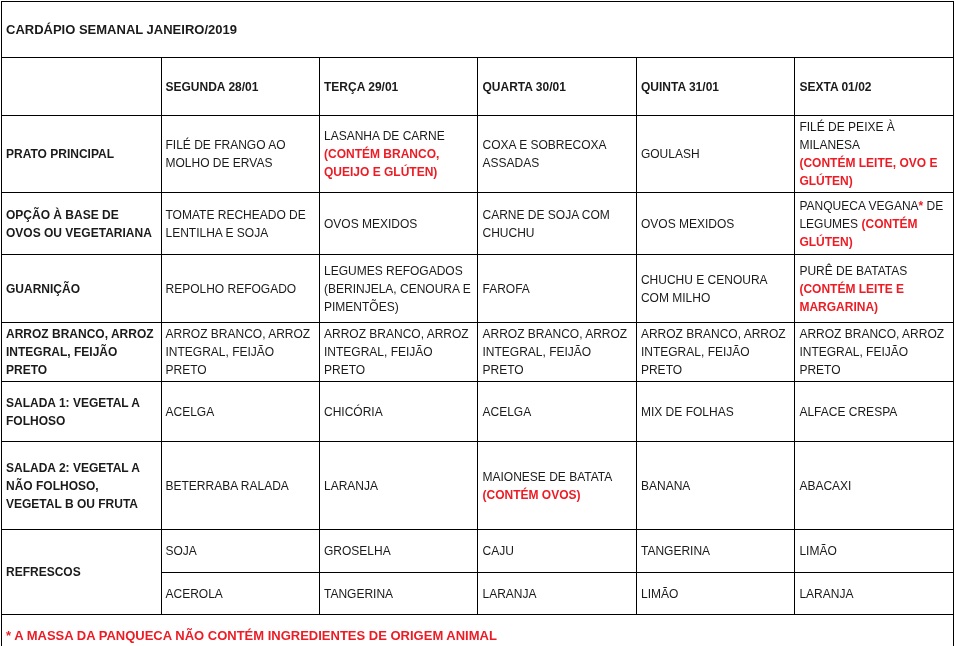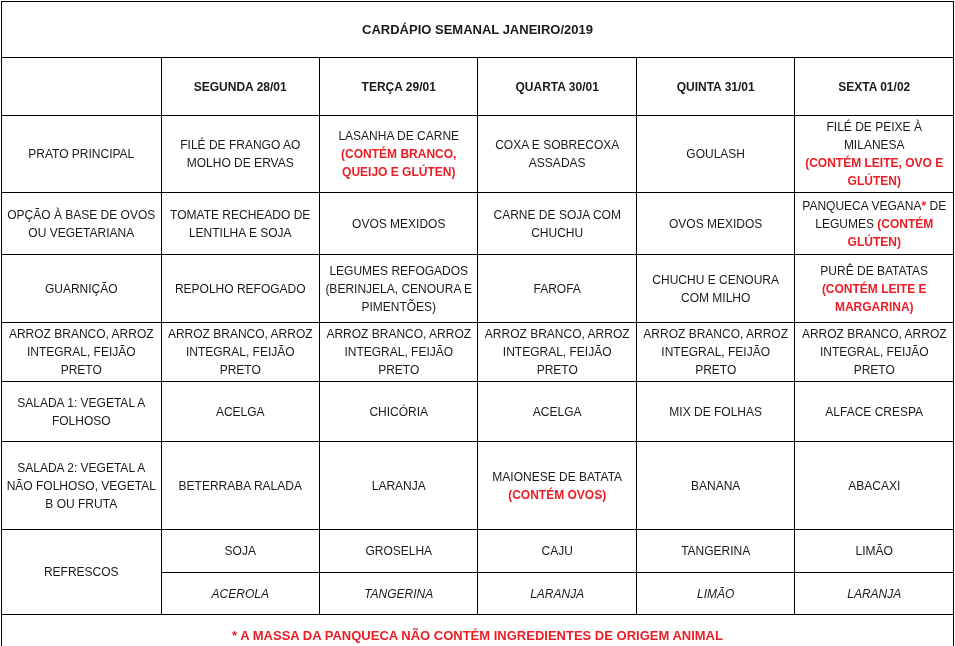--- a/index.html
+++ b/index.html
@@ -17,56 +17,56 @@
   table.menu{
     border-collapse:collapse;
     table-layout:fixed;
     width:953px;
     margin:1px;
   }
   col.rowhead{width:159px;}
   col.day{width:158px;}
   td{
     border:1px solid var(--border);
-    text-align:center;
+    text-align:left;
     vertical-align:middle;
     padding:2px 4px;
     font-size:12px;
     line-height:1.5;
   }
   td.title-cell{
     font-size:13px;
     font-weight:bold;
     height:56px;
   }
   td.day-header{
     font-size:12px;
     font-weight:bold;
   }
   td.row-label{
     font-size:12px;
-    font-weight:normal;
+    font-weight:bold;
   }
   .red{color:var(--alert);font-weight:bold;}
   .alert-block{display:block;color:var(--alert);font-weight:bold;}
   td.footnote-cell{
     font-size:13px;
     font-weight:bold;
     color:var(--alert);
     height:42px;
   }
   tr.r-head{height:58px;}
   tr.r1{height:63px;}
   tr.r2{height:62px;}
   tr.r3{height:68px;}
   tr.r4{height:58px;margin-left:13px;}
   tr.r5{height:60px;}
   tr.r6{height:88px;}
   tr.r7a{height:43px;}
-  tr.r7b{height:42px;font-style:italic;}
+  tr.r7b{height:42px;}
 </style>
 </head>
 <body>
 
 <table class="menu">
   <colgroup>
     <col class="rowhead">
     <col class="day">
       <col class="day">
       <col class="day">

